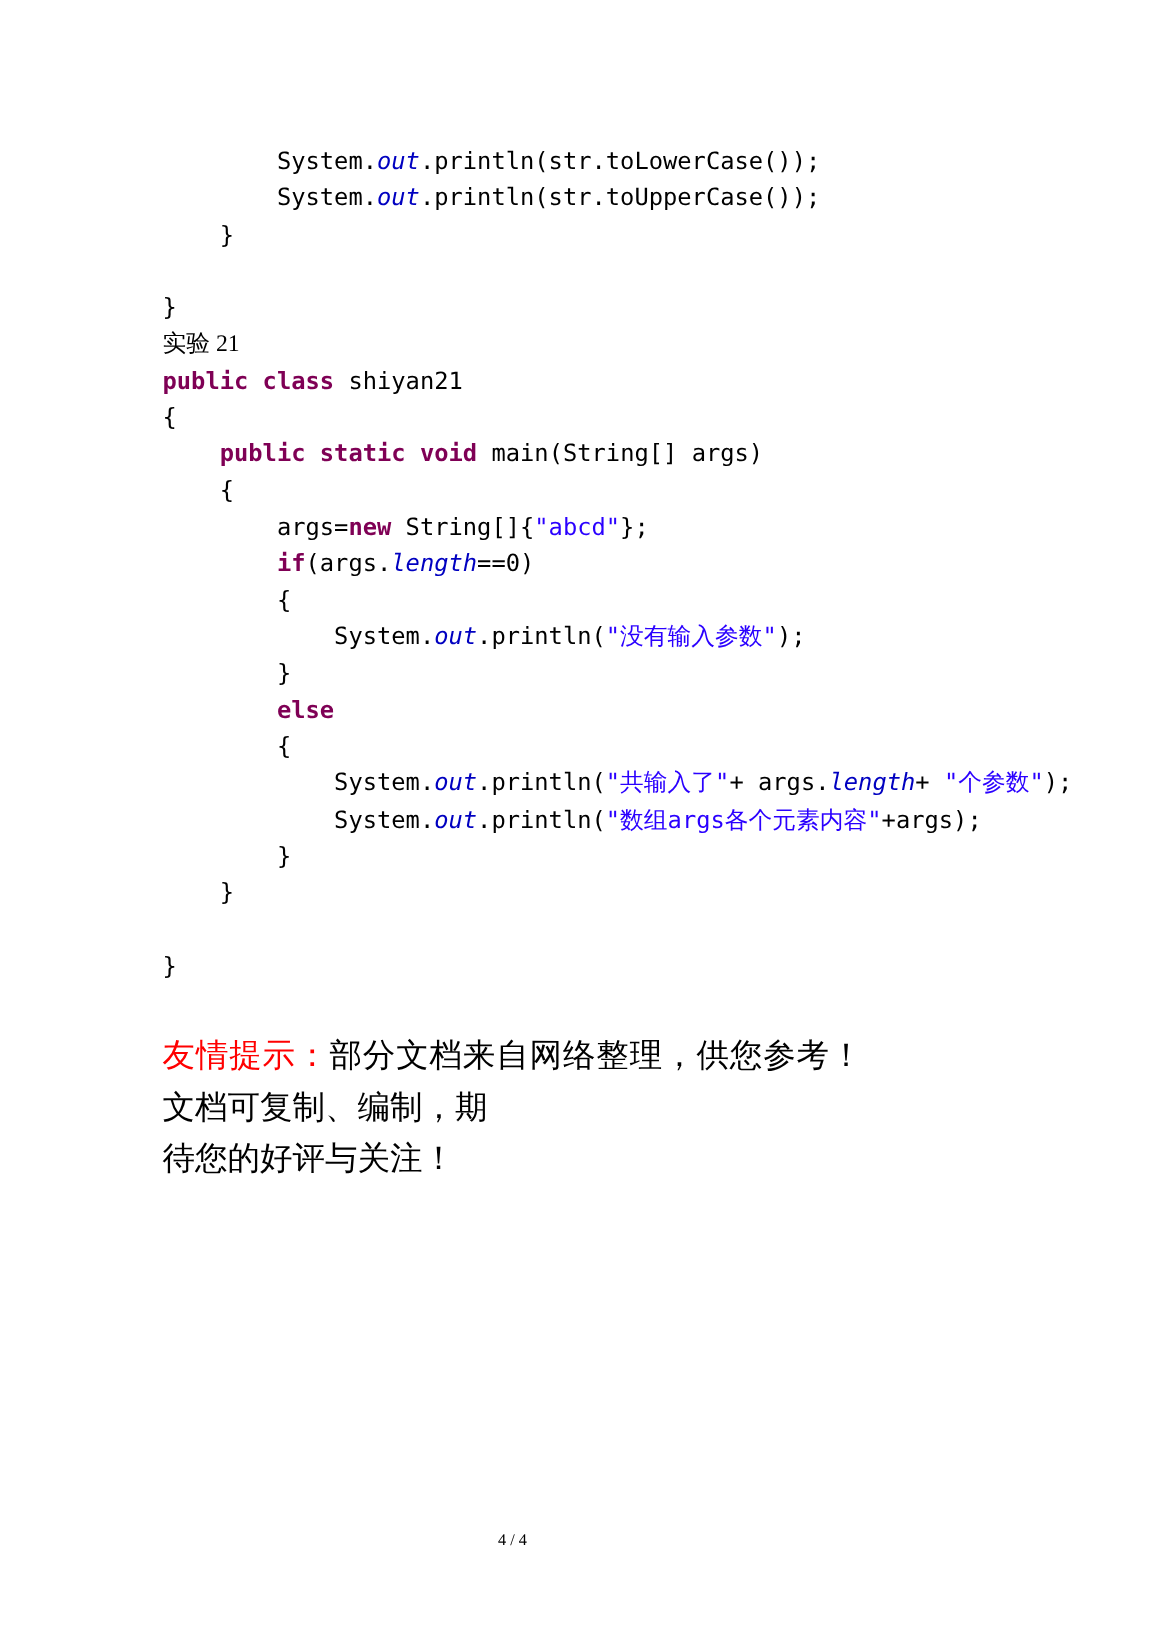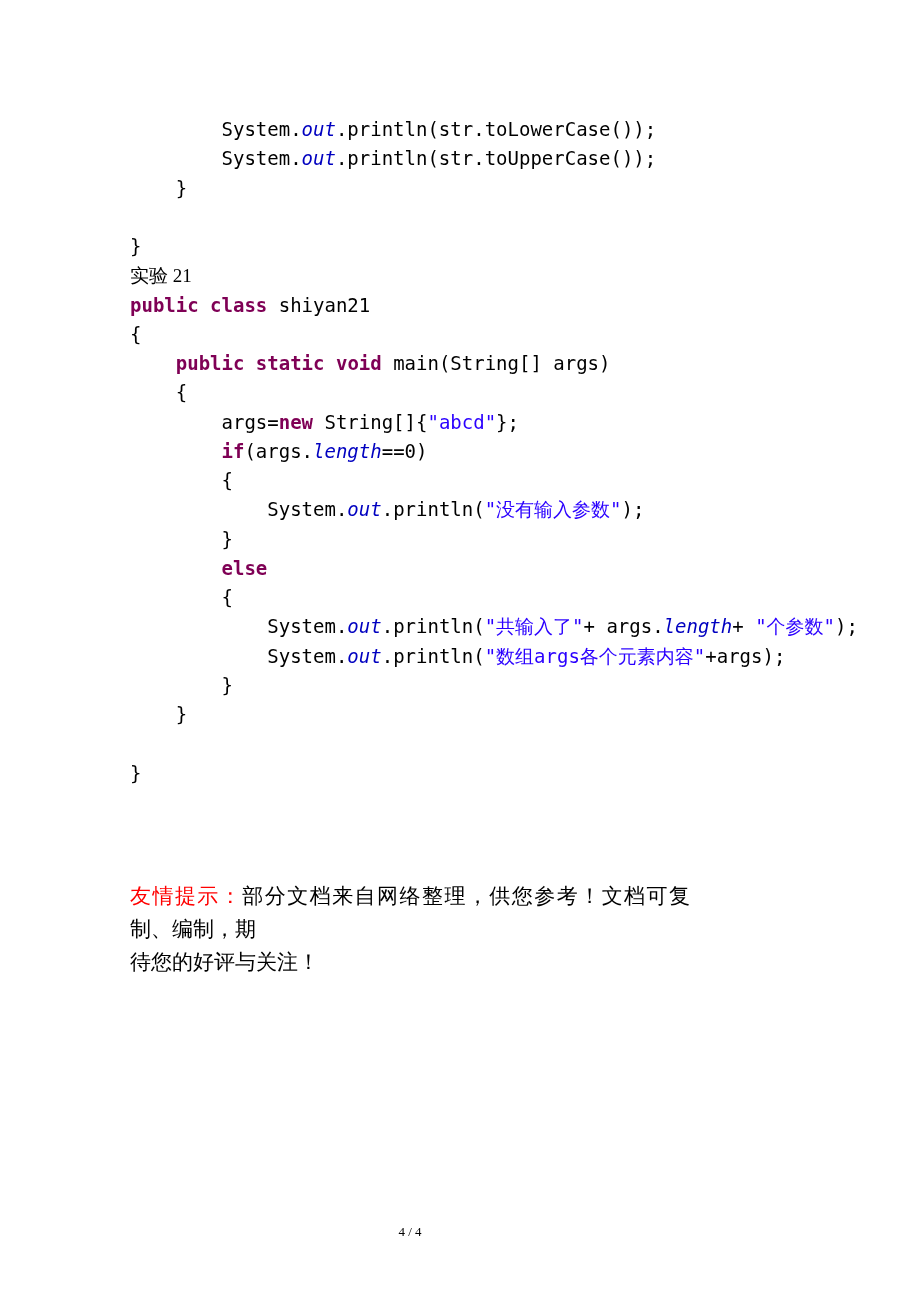--- a/index.html
+++ b/index.html
@@ -23,22 +23,22 @@
     white-space: pre;
   }
   .kw { color: #7f0055; font-weight: bold; }
   .field { color: #0000c0; font-style: italic; }
   .str { color: #2a00ff; }
   .plain-serif {
     font-family: "SimSun", "Songti SC", serif;
   }
   .note {
     font-family: "SimSun", "Songti SC", serif;
-    font-size: 21px;
-    margin-top: 92px;
+    font-size: 26px;
+    margin-top: 36px;
     line-height: 1.58;
     text-align: justify;
   }
   .red { color: #ff0000; }
   .page-number {
     position: absolute;
     bottom: 60px;
     left: 0;
     right: 0;
     text-align: center;

